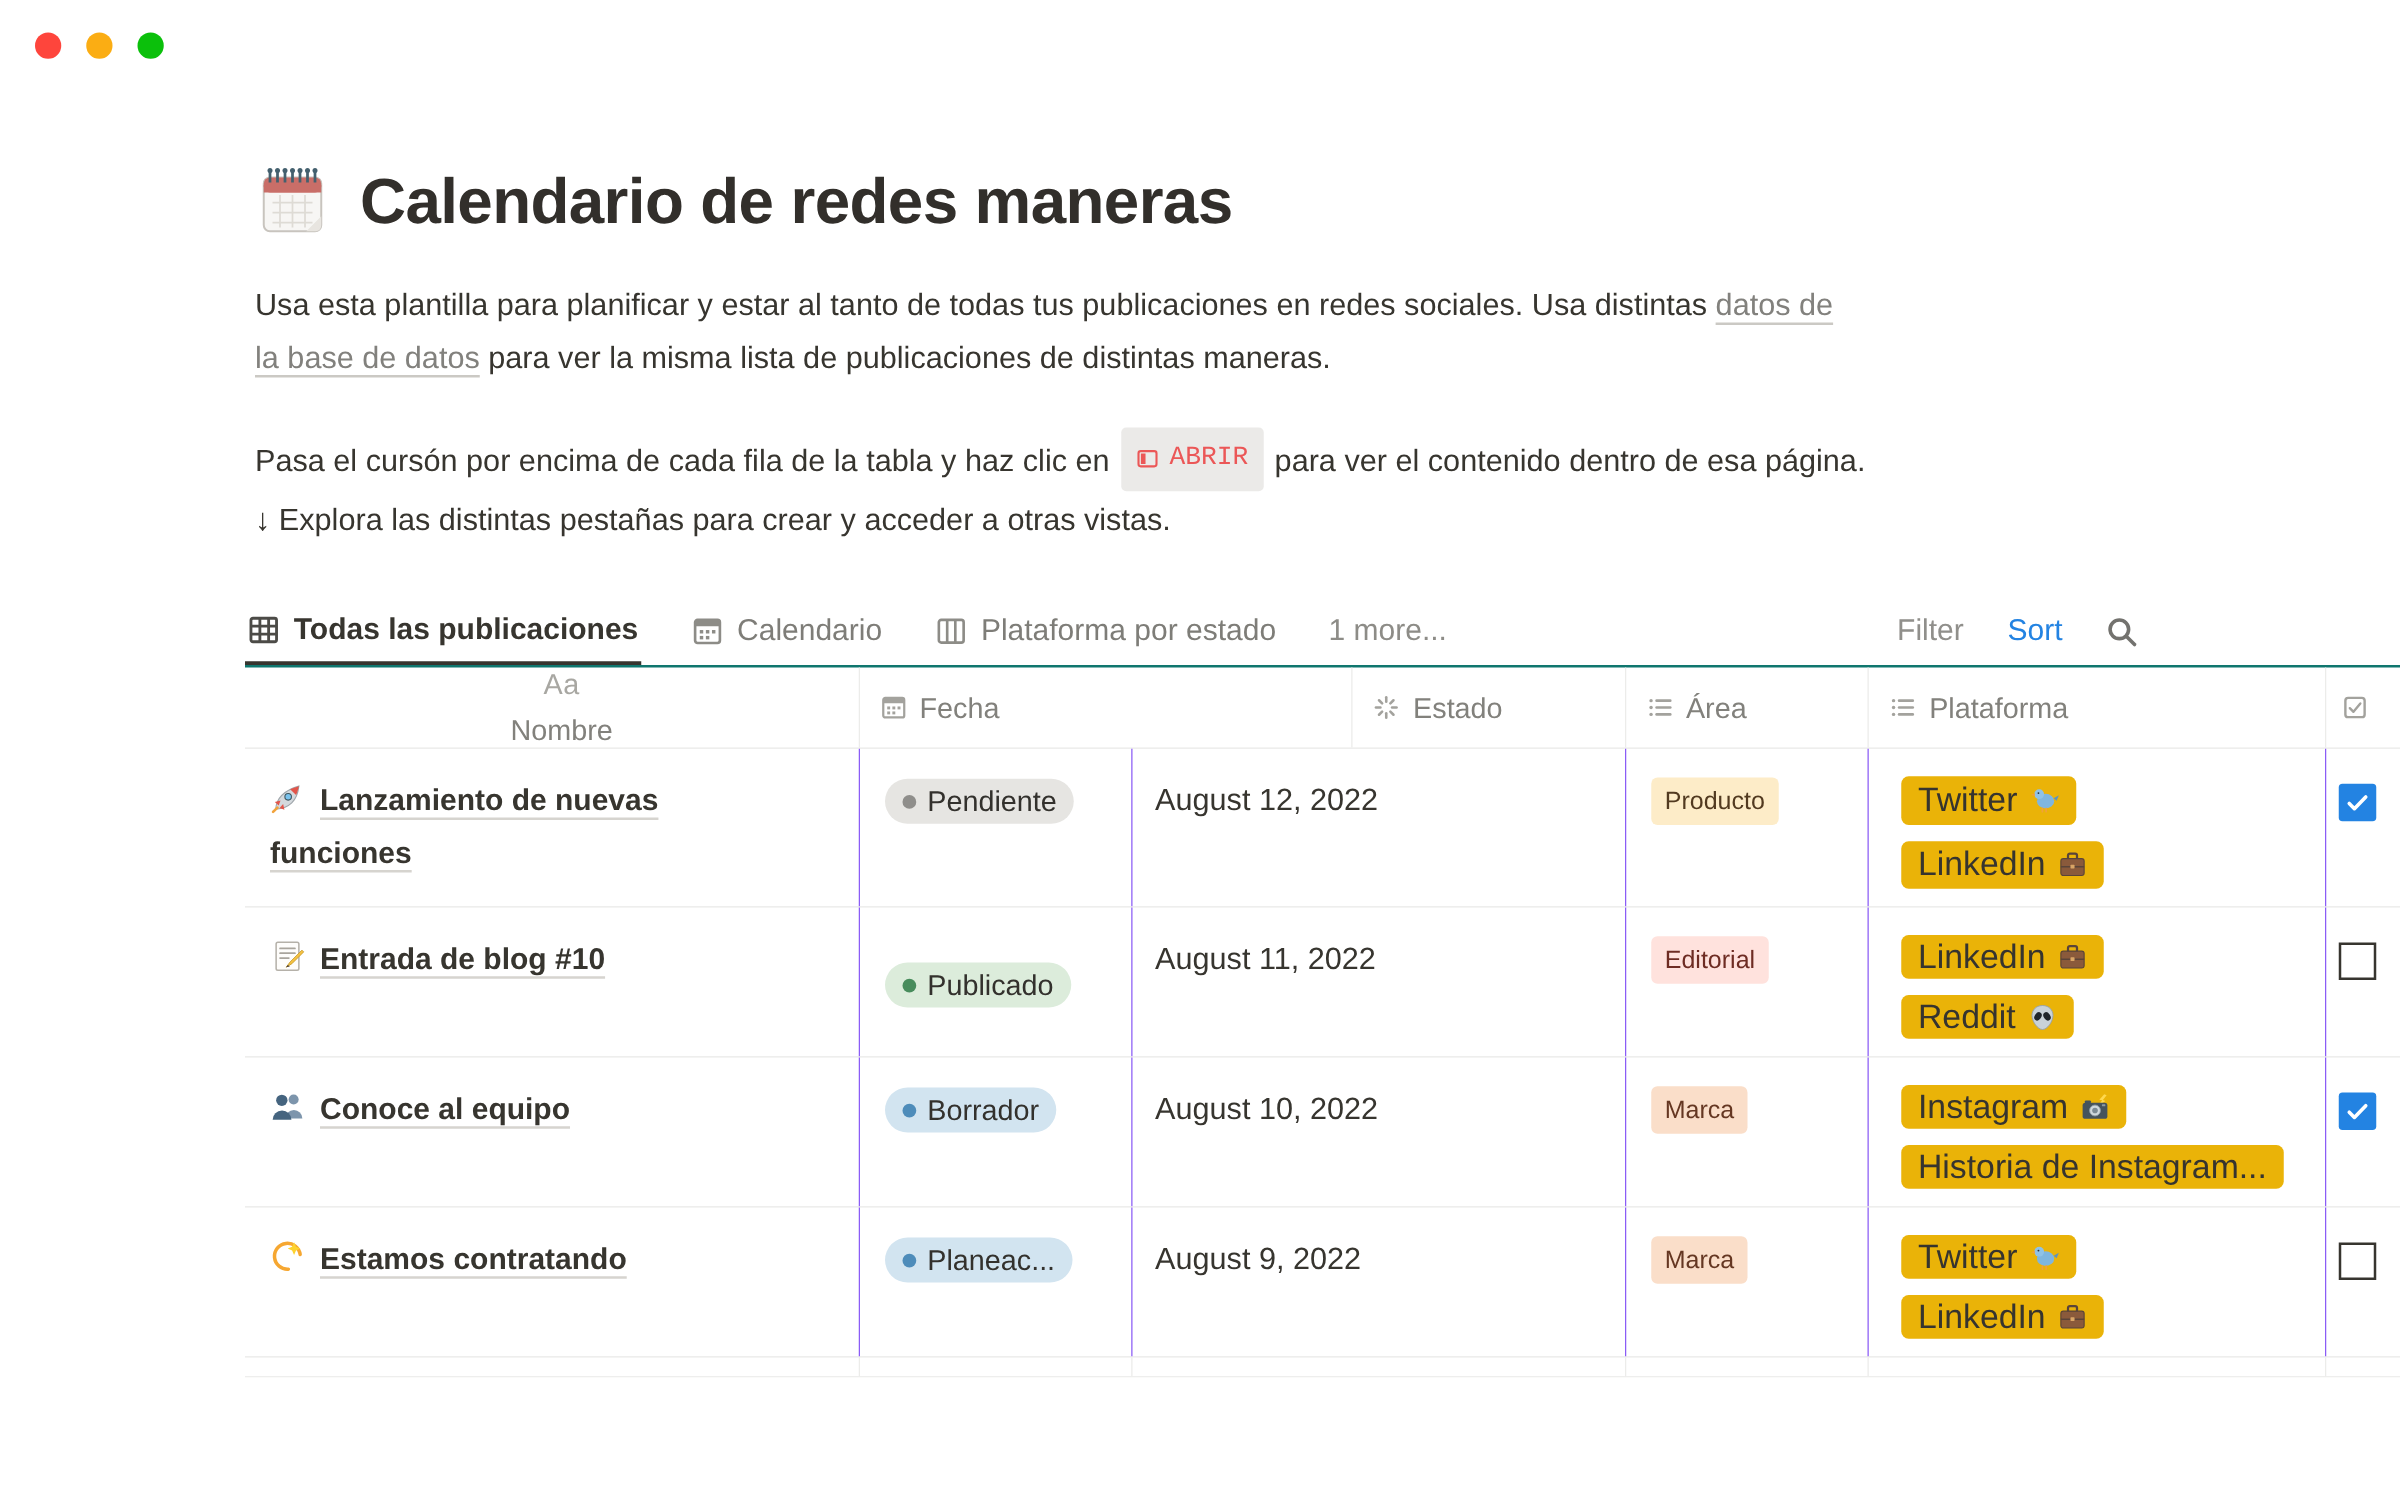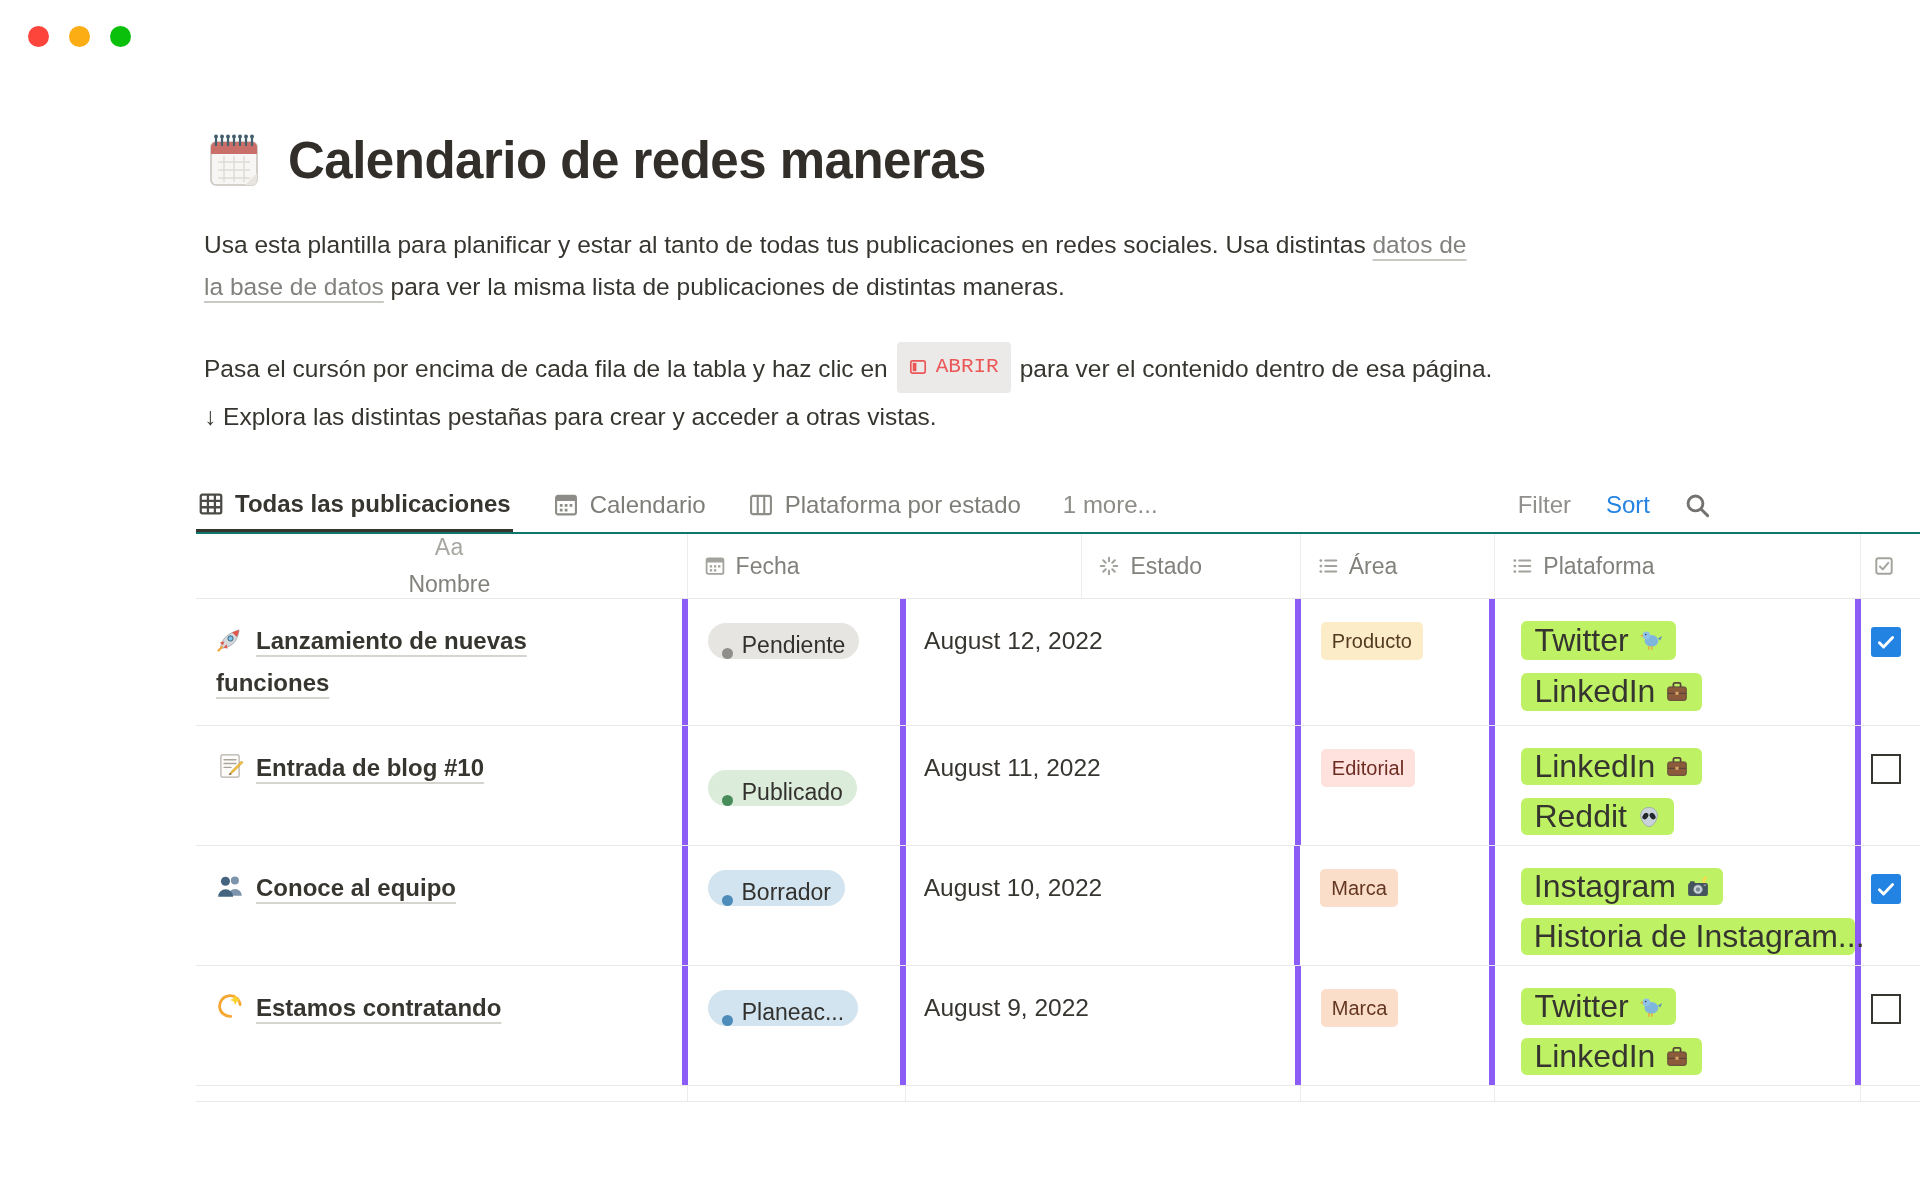--- a/index.html
+++ b/index.html
@@ -45,44 +45,44 @@
   .thead { display:flex; height:65px; border-bottom:1px solid #e9e9e7; font-size:23px; color:#82817c; }
   .th { display:flex; align-items:center; gap:10px; padding-left:16px; border-right:1px solid #ececea; }
   .th .icon svg { width:22px; height:22px; }
   .aa { color:#a8a7a2; font-size:23px; letter-spacing:0.5px; }
   .w-nombre { width:498px;flex-direction:column; } .w-estado { width:221px; } .w-fecha { width:400px; }
   .w-area { width:197px; } .w-plat { width:370px; }
   .w-check { width:60px; border-right:none; padding-left:12px; }
 
   
   .trow { display:flex; border-bottom:1px solid #e9e9e7; }
-  .td { border-right:6px solid #8b5cf6; }
+  .td { border-right:1px solid #8b5cf6; }
   .td-nombre { width:498px; padding:21px 26px 0 20px; font-size:24px; font-weight:600;
     color:#37352f; line-height:42px; }
   .row-emoji svg { width:28px; height:28px; display:inline-block; vertical-align:-4px; margin-right:12px; }
   .row-title { white-space:pre-line; text-decoration:underline; text-decoration-color:#d6d4cf;
     text-decoration-thickness:2px; text-underline-offset:6px; cursor:pointer; }
   .td-estado { width:221px; padding:24px 0 0 20px; }
-  .status-pill { display:inline-flex; align-items:flex-end; gap:9px; height:36px; border-radius:18px;
+  .status-pill { display:inline-flex; align-items:center; gap:9px; height:36px; border-radius:18px;
     padding:0 14px; font-size:23px; color:#33312d; white-space:nowrap; }
   .dot { width:11px; height:11px; border-radius:50%; flex:none; }
   .st-gray  { background:#e6e5e2; } .st-gray .dot  { background:#8f8e8b; }
   .st-green { background:#dcecdb;margin-top:20px; } .st-green .dot { background:#488c5c; }
   .st-blue  { background:#d2e4f0; } .st-blue .dot  { background:#4e8cba; }
   .td-fecha { width:400px; padding:24px 0 0 18px; font-size:24.5px; line-height:36px; color:#37352f; }
   .td-area { width:197px; padding:23px 0 0 20px; }
   .area-tag { display:inline-flex; align-items:center; height:38px; border-radius:5px; padding:0 11px;
     font-size:20px; white-space:nowrap; }
   .ar-yellow { background:#fdecc8; color:#523a20; }
   .ar-red    { background:#ffe2dd; color:#6e2c23; }
   .ar-orange { background:#fadec9; color:#653722; }
   .td-plat { width:370px; padding:22px 0 14px 26px; display:flex; flex-direction:column;
     align-items:flex-start; gap:13px; }
   .plat-pill { display:inline-flex; align-items:center; gap:10px; height:40px; border-radius:6px;
-    padding:0 13px; font-size:32px; color:#36342f; background:#bef264; white-space:nowrap; max-width:334px; }
+    padding:0 13px; font-size:27px; color:#36342f; background:#eab308; white-space:nowrap; max-width:334px; }
   .plat-pill .icon svg { width:24px; height:24px; }
   .td-check { width:60px; padding:28px 0 0 10px; border-right:none; }
   .checkbox { width:30px; height:30px; display:flex; align-items:center; justify-content:center; cursor:pointer; }
   .checkbox.checked { background:#2383e2; border-radius:3px; }
   .checkbox.checked svg { width:22px; height:22px; }
   .checkbox.unchecked { border:2.5px solid #37352f; background:#fff; }
 
   .partial-row { display:flex; height:16px; border-bottom:1px solid #e9e9e7; }
   .partial-row .pc { border-right:1px solid #ececea; height:100%; }
   .partial-row .pc:last-child { border-right:none; }

